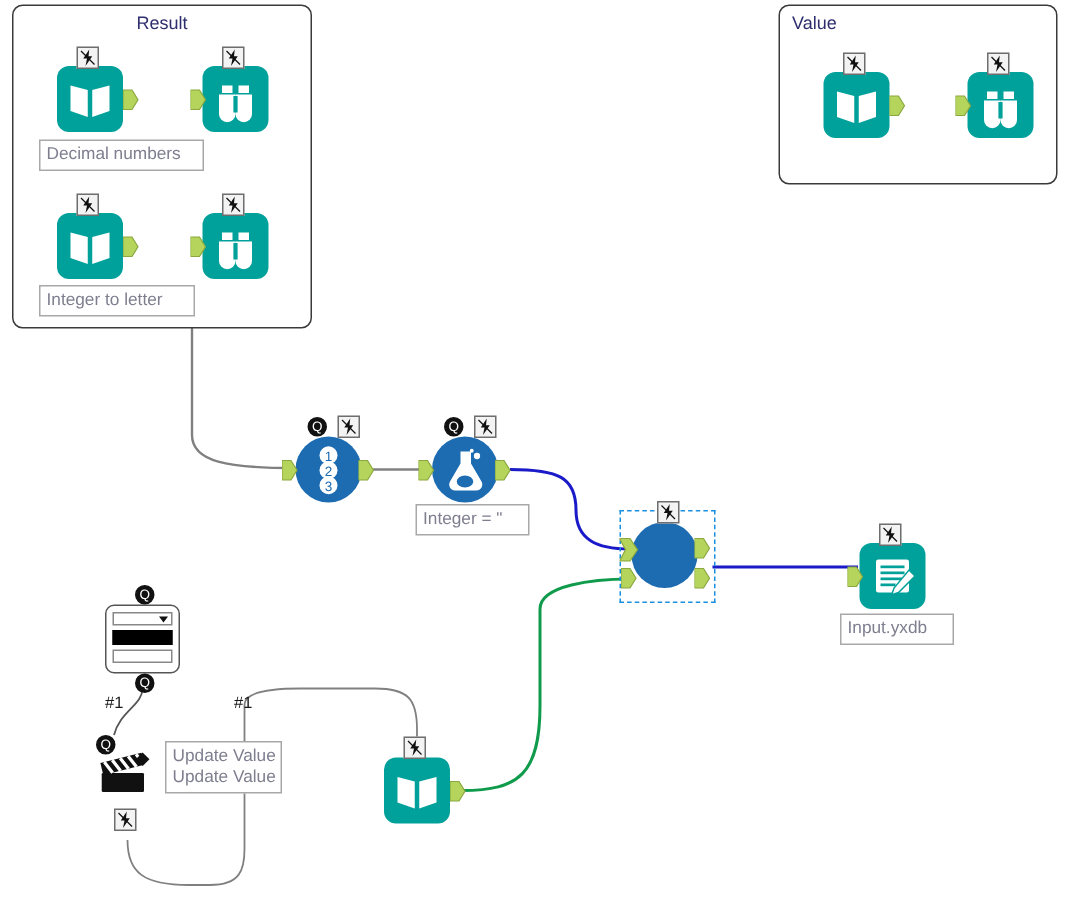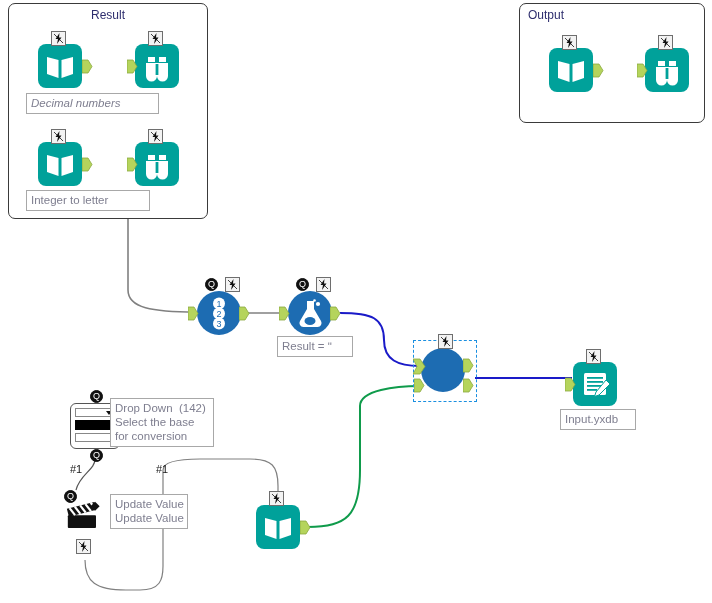--- a/index.html
+++ b/index.html
@@ -214,21 +214,21 @@
     <path d="M 95 459 C 95 470, 80 474, 76 490" stroke="#555555" stroke-width="1.2" fill="none"></path>
 
     <path d="M 85 560 C 85 582, 96 590, 126 590 L 140 590 C 160 590, 163 580, 163 566 L 163 470 C 163 462, 178 459, 200 459 L 250 459 C 272 459, 278 466, 278 486 L 278 500" stroke="#808080" stroke-width="1.2" fill="none"></path>
   </svg>
 
   <div class="tool-container" style="left:8px; top:3px; width:200px; height:216px;">
     <div class="tool-container-title title-center">Result</div>
   </div>
 
   <div class="tool-container" style="left:519px; top:3px; width:186px; height:120px;">
-    <div class="tool-container-title title-left">Output</div>
+    <div class="tool-container-title title-left">Value</div>
   </div>
 
   <div class="selection-box" style="left:413px; top:340px; width:64px; height:62px;"></div>
 
   <div class="node" style="left:38px; top:44px;">
     <div class="badge-lightning">
       <svg width="13" height="13" viewBox="0 0 13 13">
           <path d="M7.5 1 L3.5 7 H6 L5 12 L9.5 5.5 H7 Z" fill="#111"></path>
           <path d="M2 2 L11 11" stroke="#111" stroke-width="0.8"></path>
         </svg>
@@ -520,29 +520,26 @@
       <path d="M32 4 L37 9 L32 14 L27 9 Z" fill="#111111"></path>
     </svg>
     <div class="badge-lightning" style="left:14px; top:47px;">
       <svg width="13" height="13" viewBox="0 0 13 13">
           <path d="M7.5 1 L3.5 7 H6 L5 12 L9.5 5.5 H7 Z" fill="#111"></path>
           <path d="M2 2 L11 11" stroke="#111" stroke-width="0.8"></path>
         </svg>
     </div>
   </div>
 
-  <div class="annotation" style="left:26px; top:93px; width:133px;font-style:italic;">Decimal numbers</div>
-
-  <div class="annotation" style="left:26px; top:190px; width:124px;">Integer to letter</div>
-
-  <div class="annotation" style="left:277px; top:336px; width:76px;">Result = ʺ</div>
-
-  <div class="annotation" style="left:110px; top:398px; width:104px;">Drop Down  (142)
-Select the base
-for conversion</div>
+  <div class="annotation" style="left:26px; top:93px; width:110px;">Decimal numbers</div>
+
+  <div class="annotation" style="left:26px; top:190px; width:104px;">Integer to letter</div>
+
+  <div class="annotation" style="left:277px; top:336px; width:76px;">Integer = ʺ</div>
+
 
   <div class="annotation" style="left:110px; top:494px; width:78px;">Update Value
 Update Value</div>
 
   <div class="annotation" style="left:560px; top:409px; width:76px;">Input.yxdb</div>
 
   <div class="wire-label" style="left:70px; top:463px;">#1</div>
   <div class="wire-label" style="left:156px; top:463px;">#1</div>
 
 </div>

